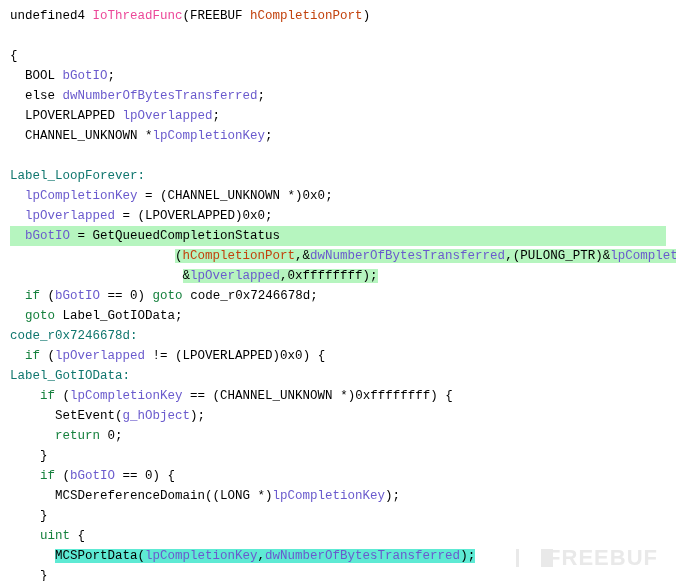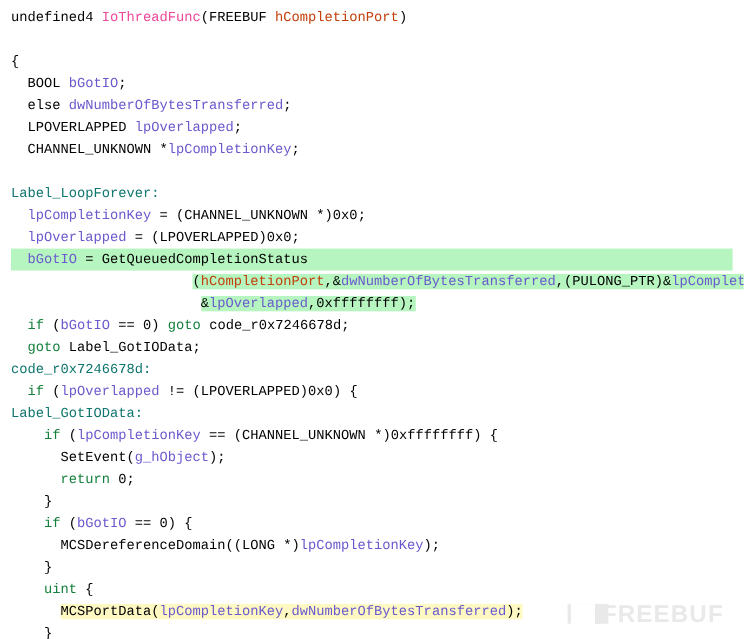--- a/index.html
+++ b/index.html
@@ -7,21 +7,21 @@
 .ty{color:#000000}
 .fn{color:#000}
 .fnpink{color:#ec4899}
 .pr{color:#c2410c}
 .kw{color:#15803d}
 .var{color:#6a5acd}
 .num{color:#000000}
 .lbl{color:#0f766e}
 .p{color:#000}
 .hi{background:#b6f5bf}
-.hiy{background:#fef9c3}
+.hiy{background:#5eead4}
 .wm{position:absolute;right:18px;bottom:6px;font-family:Arial,sans-serif;font-weight:700;font-size:22px;color:#e9e9e9;letter-spacing:1px;user-select:none}
 .wmbars{display:inline-block;width:22px;height:18px;border-left:3px solid #e9e9e9;box-shadow:6px 0 0 #e9e9e9,12px 0 0 #e9e9e9;margin-right:6px;vertical-align:-2px}
 </style>
 </head>
 <body>
 
 <span class="ln"><span class="ty">undefined4</span><span class="p"> </span><span class="fnpink">IoThreadFunc</span><span class="p">(</span><span class="ty">FREEBUF</span><span class="p"> </span><span class="pr">hCompletionPort</span><span class="p">)</span></span>
 <span class="ln"> </span>
 <span class="ln">{</span>
 <span class="ln">  <span class="ty">BOOL</span> <span class="var">bGotIO</span>;</span>

